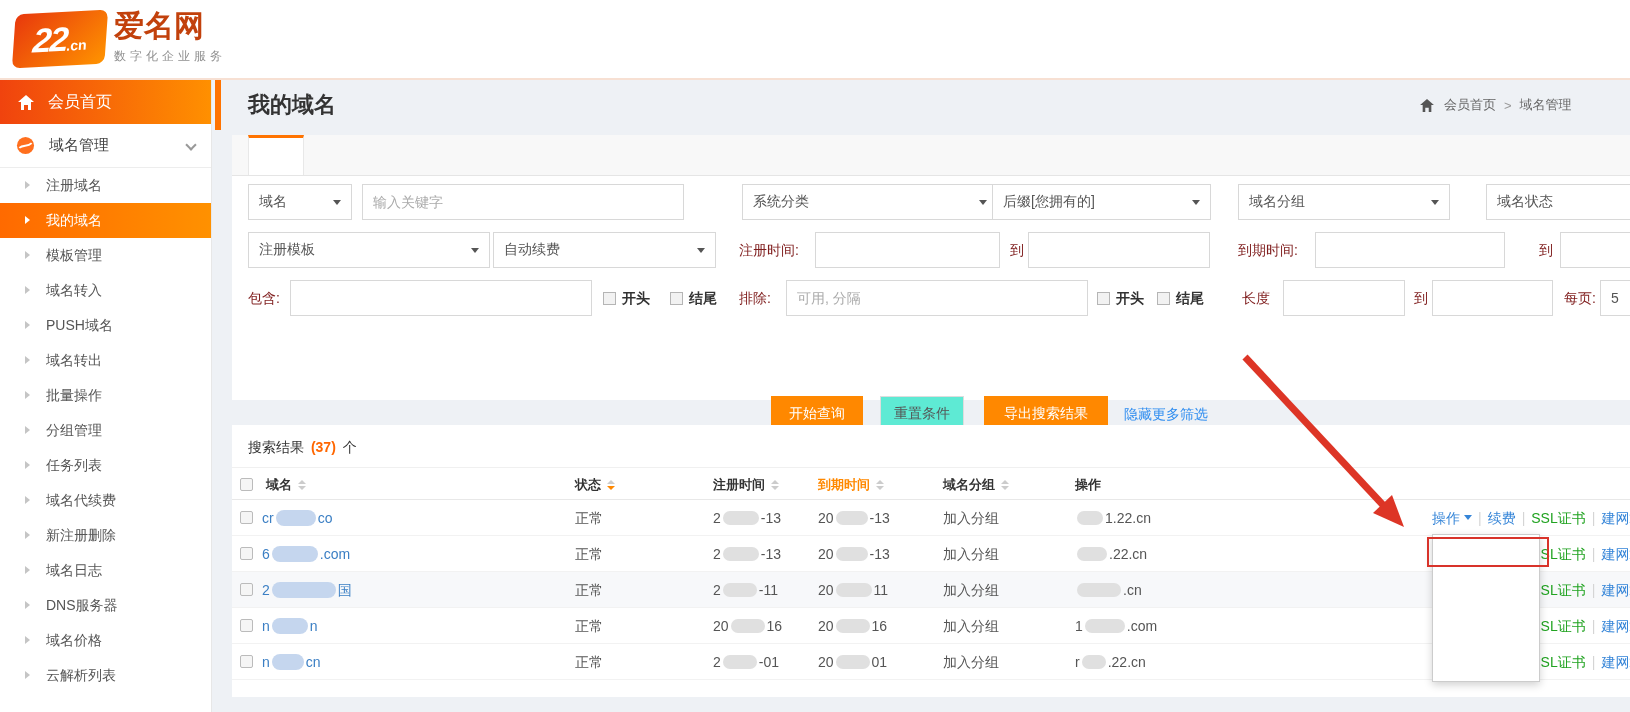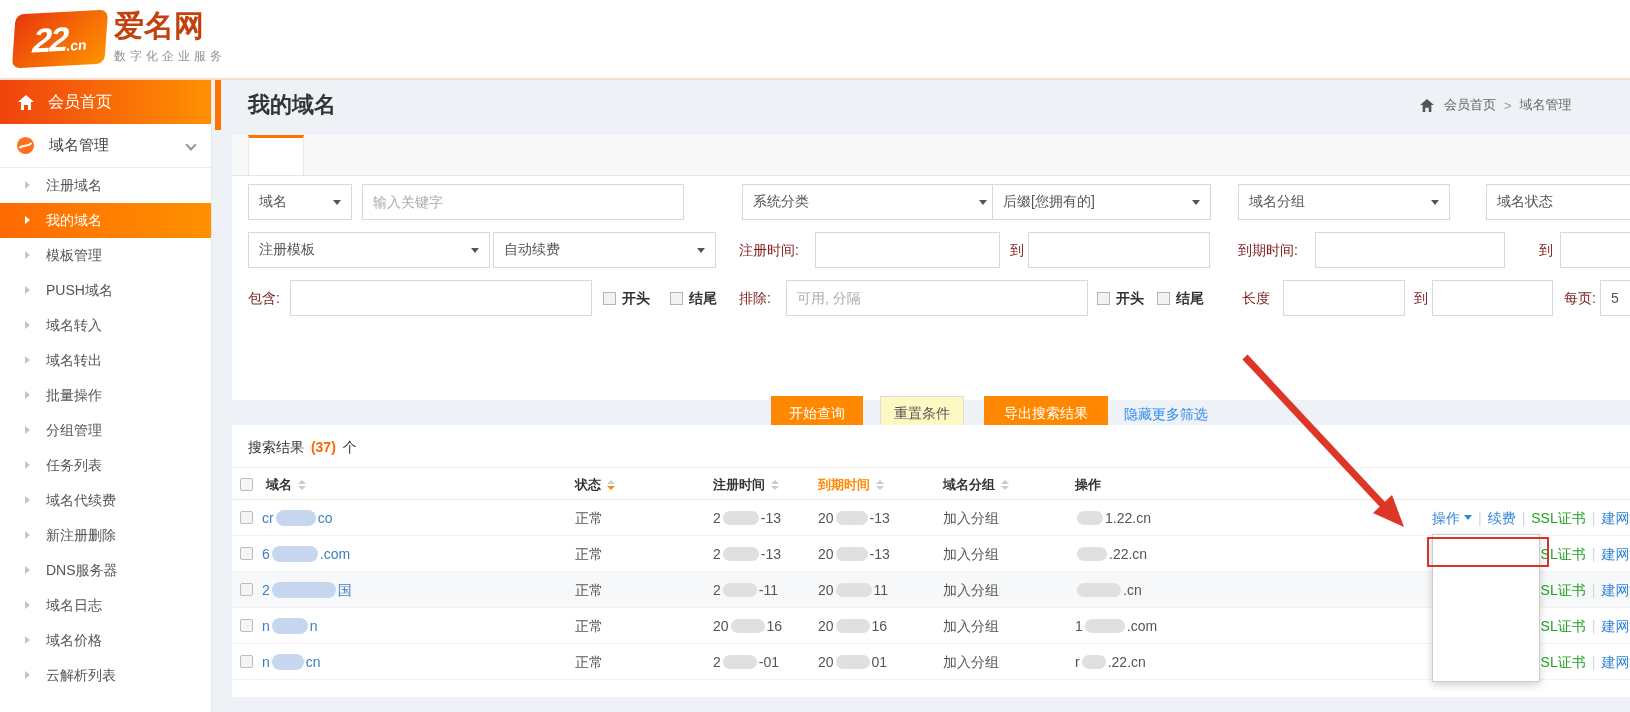--- a/index.html
+++ b/index.html
@@ -64,21 +64,21 @@
   .sel{border:1px solid #d8d8d8;background:#fff;display:flex;align-items:center;padding:0 24px 0 10px;font-size:14px;color:#555;cursor:pointer;position:absolute}
   .sel .caret{position:absolute;right:10px;top:15px;width:0;height:0;border-left:4px solid transparent;border-right:4px solid transparent;border-top:5px solid #555}
   .inp{border:1px solid #d8d8d8;background:#fff;padding:0 10px;font-size:14px;color:#555;outline:none;position:absolute;height:36px;font-family:inherit}
   .inp::placeholder{color:#aaa}
   .flabel{position:absolute;font-size:14px;color:#7f1d1d;line-height:36px;white-space:nowrap}
   .chk{position:absolute;display:inline-flex;align-items:center;font-size:14px;color:#333;font-weight:bold;line-height:36px;cursor:pointer}
   .chk .box{width:13px;height:13px;border:1px solid #b5b5b5;background:#f2f2f2;margin-right:6px}
 
   .btn{position:absolute;height:36px;border:none;font-size:14px;cursor:pointer;font-family:inherit}
   .btn-orange{background:var(--btn-orange);color:#fff}
-  .btn-gray{background:#fef9c3;border:1px solid #ddd;color:#555}
+  .btn-gray{background:#5eead4;border:1px solid #ddd;color:#555}
   .more-link{position:absolute;color:var(--bright-blue);font-size:14px;line-height:36px;cursor:pointer;text-decoration:none}
 
   
   .results-label{padding:14px 16px 10px;font-size:14px;color:#333}
   .results-label .count{color:var(--count-orange);font-weight:bold;margin:0 3px}
   .thead{display:grid;grid-template-columns:var(--cols);height:33px;line-height:33px;border-top:1px solid #f0f0f0;border-bottom:1px solid #e8e8e8;padding-left:8px;font-size:13px;font-weight:700;color:#333}
   .th{display:flex;align-items:center;gap:4px;cursor:pointer}
   .th.col-orange .th-label{color:var(--expire-orange)}
   .sort{display:inline-flex;flex-direction:column;gap:2px;margin-left:2px}
   .sort i{width:0;height:0;border-left:4px solid transparent;border-right:4px solid transparent}
@@ -151,30 +151,30 @@
             <path d="M3.5 12.5 C7.5 8.5, 12 12, 16.5 7.5" stroke="#fff" fill="none" stroke-width="2"></path>
           </svg>
       </span>
       <span>域名管理</span>
       <span class="chev"></span>
     </div>
     <ul class="side-list" id="side-items">
         <li class="side-item"><span class="tri"></span><span>注册域名</span></li>
         <li class="side-item active"><span class="tri"></span><span>我的域名</span></li>
         <li class="side-item"><span class="tri"></span><span>模板管理</span></li>
+        <li class="side-item"><span class="tri"></span><span>域名转入</span></li>
         <li class="side-item"><span class="tri"></span><span>PUSH域名</span></li>
-        <li class="side-item"><span class="tri"></span><span>域名转入</span></li>
         <li class="side-item"><span class="tri"></span><span>域名转出</span></li>
         <li class="side-item"><span class="tri"></span><span>批量操作</span></li>
         <li class="side-item"><span class="tri"></span><span>分组管理</span></li>
         <li class="side-item"><span class="tri"></span><span>任务列表</span></li>
         <li class="side-item"><span class="tri"></span><span>域名代续费</span></li>
         <li class="side-item"><span class="tri"></span><span>新注册删除</span></li>
+        <li class="side-item"><span class="tri"></span><span>域名日志</span></li>
         <li class="side-item"><span class="tri"></span><span>DNS服务器</span></li>
-        <li class="side-item"><span class="tri"></span><span>域名日志</span></li>
         <li class="side-item"><span class="tri"></span><span>域名价格</span></li>
         <li class="side-item"><span class="tri"></span><span>云解析列表</span></li>
       </ul>
   </aside>
 
   <div class="main">
     <div class="accent-strip"></div>
     <h1 class="page-title">我的域名</h1>
     <div class="breadcrumb">
       <svg width="14" height="13" viewBox="0 0 16 15">

